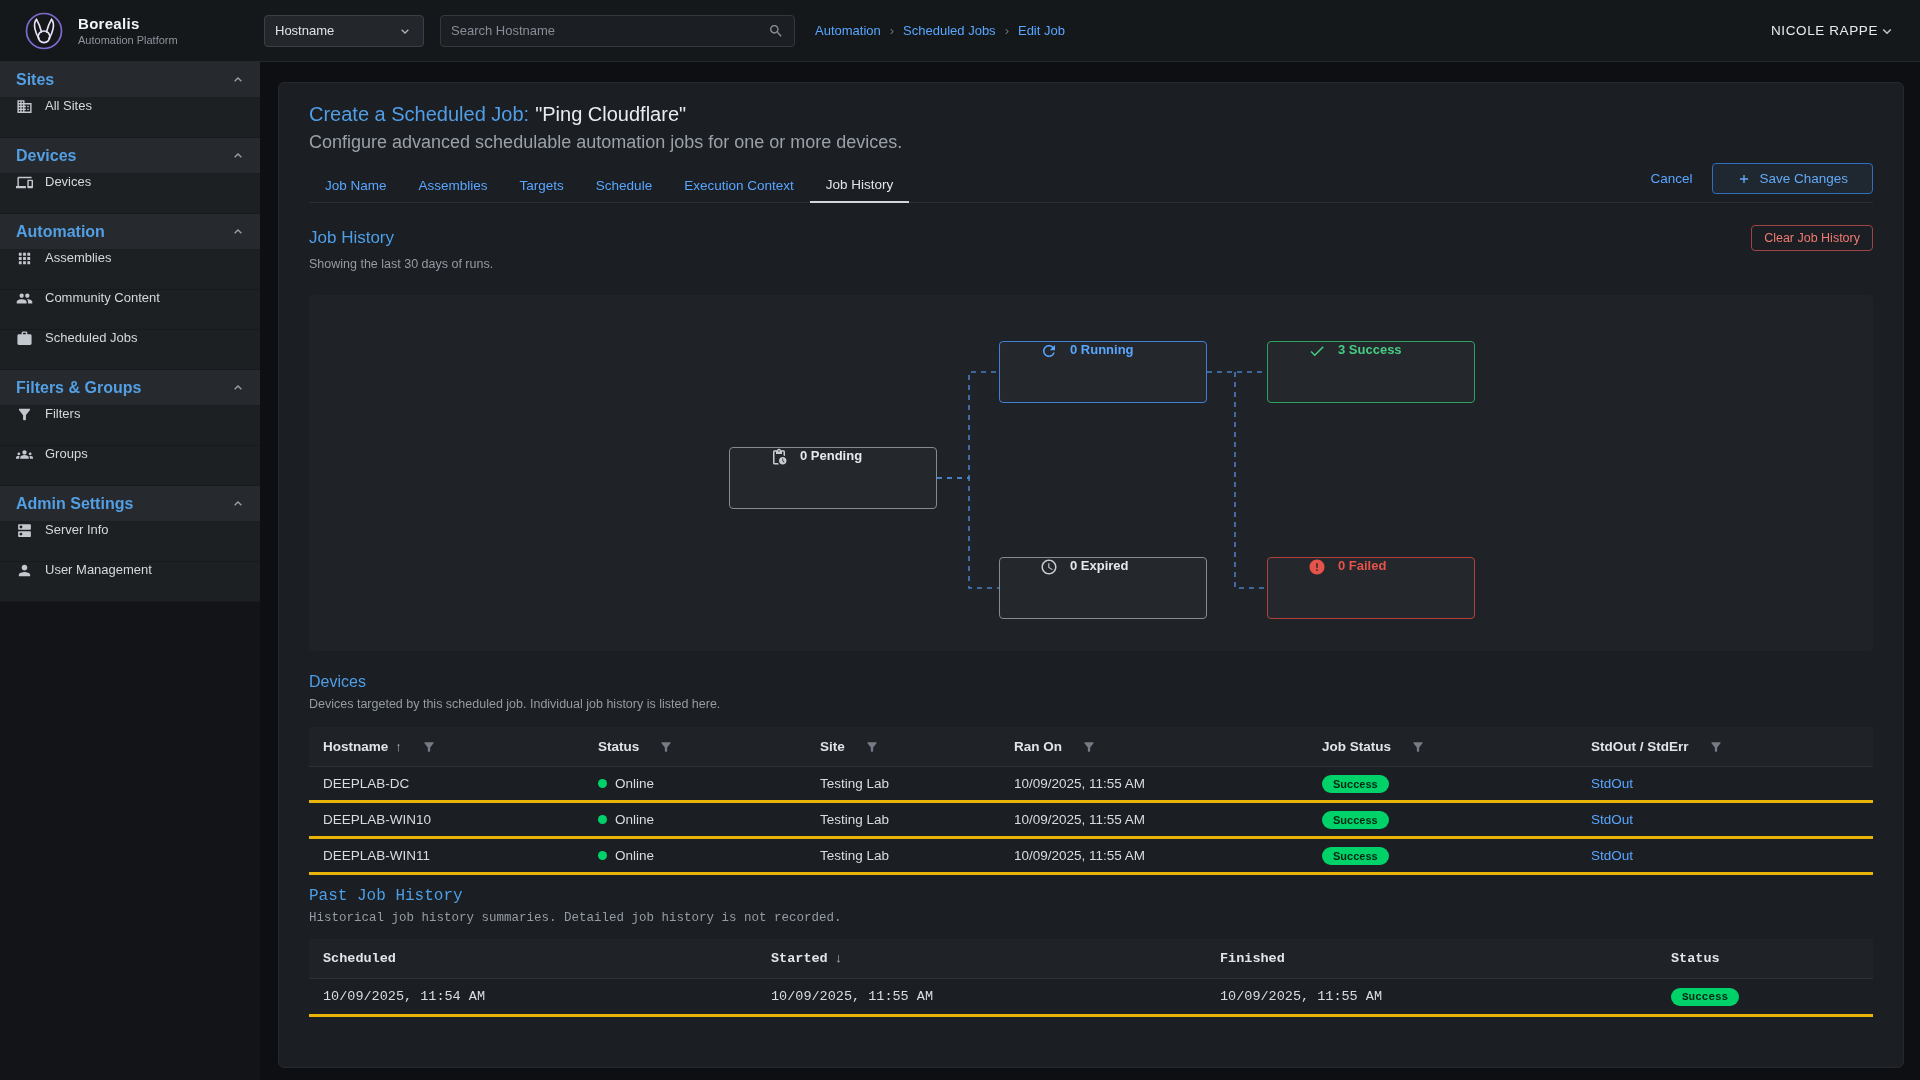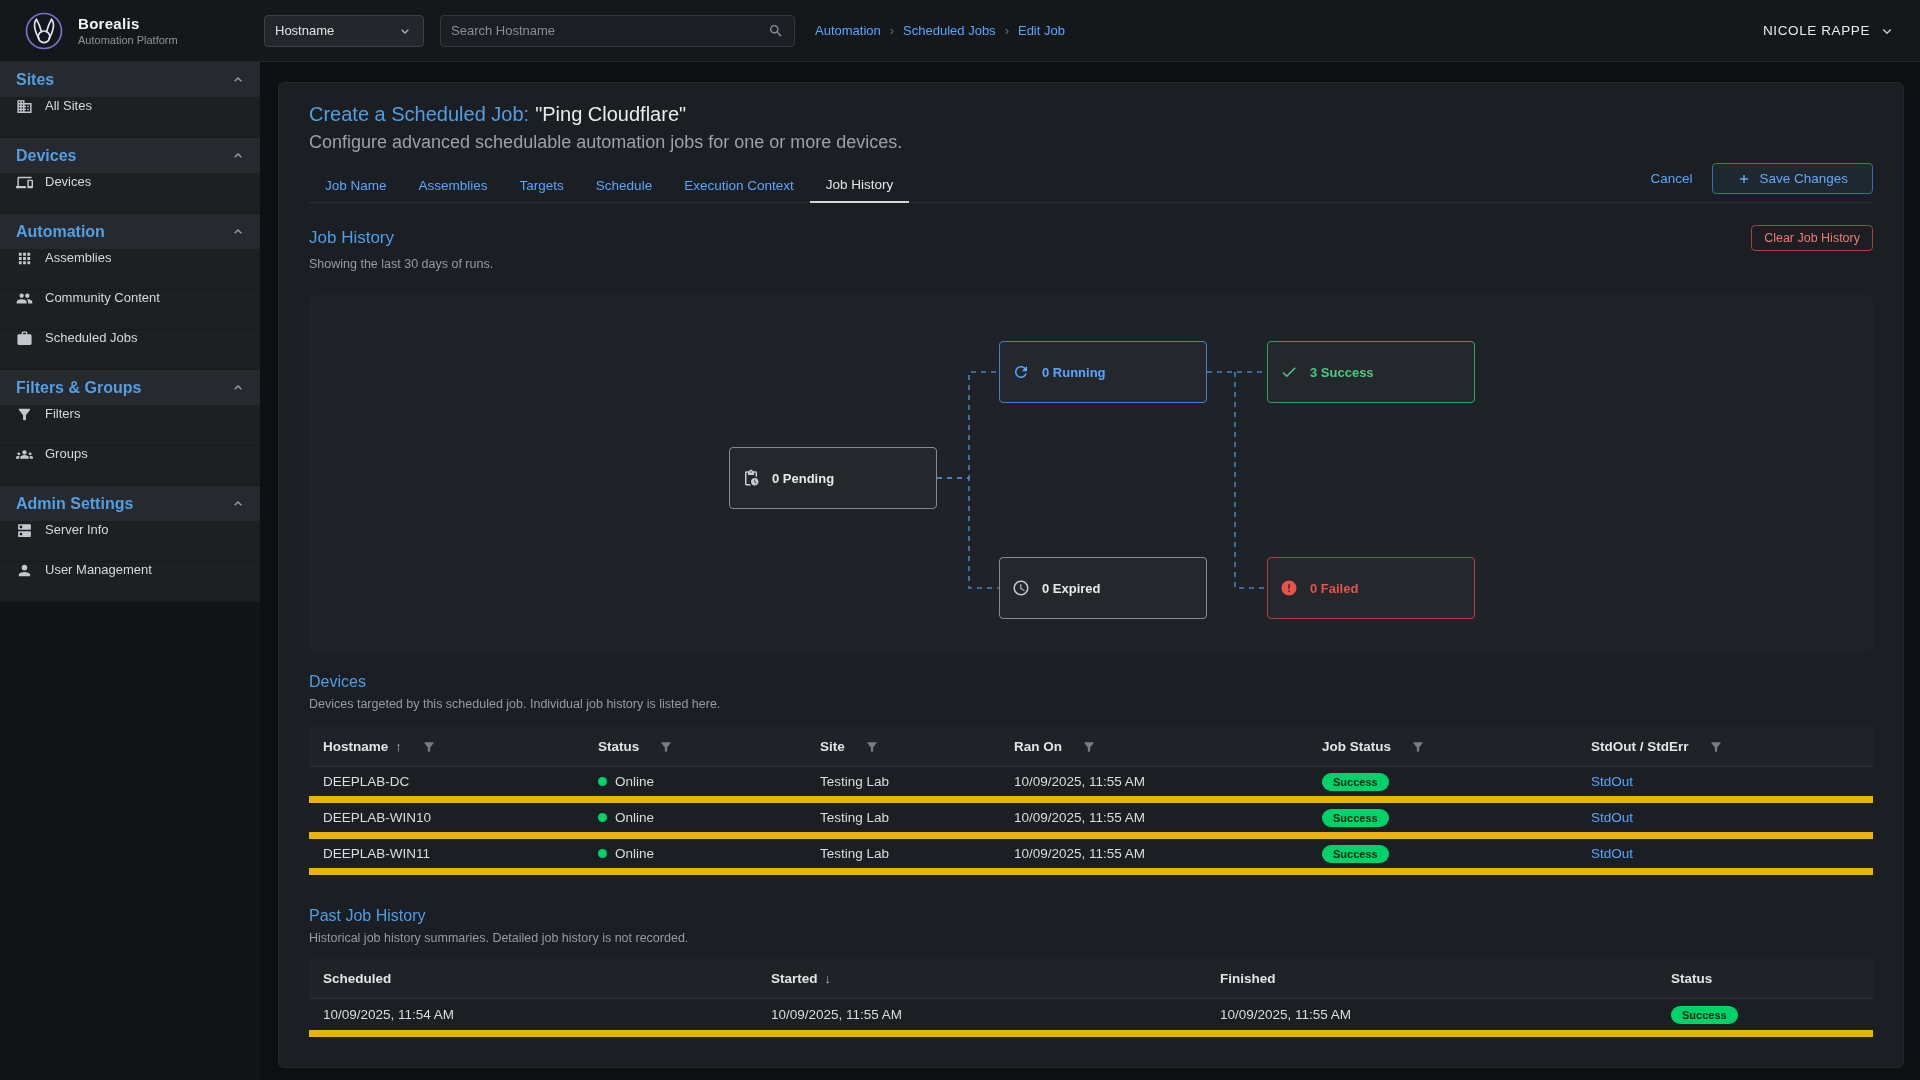--- a/index.html
+++ b/index.html
@@ -15,21 +15,21 @@
   .brand-sub { font-size:11px; color:#8d939b; margin-top:2px; }
   .hostname-select { width:160px; height:32px; background:#23262b; border:1px solid #3c4046; border-radius:4px;
     display:flex; align-items:center; justify-content:space-between; padding:0 10px; color:#dfe3e7; font-size:13px; cursor:pointer; margin-left:4px; }
   .searchbox { width:355px; height:32px; background:#1b1e22; border:1px solid #34383e; border-radius:4px;
     display:flex; align-items:center; padding:0 10px; margin-left:16px; }
   .searchbox input { flex:1; background:transparent; border:none; outline:none; color:#dfe3e7; font-size:13px; font-family:inherit; }
   .searchbox input::placeholder { color:#878e97; }
   .breadcrumb { display:flex; align-items:center; gap:9px; margin-left:20px; font-size:13px; }
   .crumb { color:#58a6ff; text-decoration:none; cursor:pointer; }
   .crumb-sep { color:#6d737b; }
-  .user-menu { margin-left:auto; display:flex; align-items:center; gap:8px; color:#e8ebee; font-size:13.5px; letter-spacing:.6px; cursor:pointer; }
+  .user-menu { margin-left:auto; display:flex; align-items:center; gap:0; color:#e8ebee; font-size:13.5px; letter-spacing:.6px; cursor:pointer; }
   .icon { display:inline-block; vertical-align:middle; }
   
   .layout { display:flex; height:1018px; }
   .sidebar { width:260px; flex:0 0 auto; background:#121417; }
   .sb-section-header { height:36px; background:#26292e; color:#539fe3; font-size:16px; font-weight:bold;
     display:flex; align-items:center; justify-content:space-between; padding:0 14px 0 16px; cursor:pointer; border-bottom:1px solid rgba(0,0,0,.25); }
   .sb-item { height:40px; background:#1d2023; color:#d4d8dc; font-size:13px;
     display:flex; align-items:flex-start; gap:12px; padding-left:16px; cursor:pointer; border-bottom:1px solid rgba(0,0,0,.18); }
   .sb-item .icon { color:#c3c8ce; }
   
@@ -50,43 +50,43 @@
   
   .section-row { display:flex; align-items:center; justify-content:space-between; margin-top:22px; }
   .section-heading { color:#4d9fe8; font-size:17px; }
   .section-sub { color:#959ca4; font-size:12.5px; margin-top:6px; }
   .clear-btn { border:1px solid #a04545; color:#ef7b73; background:transparent; border-radius:4px;
     padding:5px 12px; font-size:12.5px; cursor:pointer; font-family:inherit; }
   
   .diagram { position:relative; margin-top:24px; height:356px; background:#1f2227; border-radius:4px; }
   .diagram svg.connectors { position:absolute; left:0; top:0; }
   .fnode { position:absolute; width:208px; height:62px; background:#24272c; border:1px solid #858b93; border-radius:4px;
-    display:flex; align-items:center; gap:12px; padding-left:12px; font-weight:bold; font-size:13px; color:#e6e9ec; }
+    display:flex; gap:12px; padding-left:40px; font-weight:bold; font-size:13px; color:#e6e9ec; }
   .fnode .icon { flex:0 0 auto; }
   .fnode-pending  { left:420px; top:152px; }
   .fnode-running  { left:690px; top:46px;  border-color:#3f7fd4; color:#58a6ff; }
   .fnode-success  { left:958px; top:46px;  border-color:#2ea35f; color:#46cd82; }
   .fnode-expired  { left:690px; top:262px; }
   .fnode-failed   { left:958px; top:262px; border-color:#b4403c; color:#e5534b; }
   
   .tbl { margin-top:16px; }
   .thead, .trow { display:grid; align-items:center; }
   .devices-grid { grid-template-columns:275px 222px 194px 308px 269px 1fr; }
   .past-grid { grid-template-columns:448px 449px 451px 1fr; }
   .thead { height:40px; background:#1f2226; border-bottom:1px solid #2e3237; }
   .th { display:flex; align-items:center; padding-left:14px; color:#e1e4e8; font-weight:bold; font-size:13.5px; cursor:pointer; }
   .sort-arrow { color:#b3b9c0; margin-left:7px; font-size:13px; }
   .funnel { margin-left:20px; color:#767c85; cursor:pointer; }
-  .trow { height:36px; border-bottom:7px solid #eab308; font-size:13.5px; color:#d9dce0; }
+  .trow { height:36px; border-bottom:3px solid #eab308; font-size:13.5px; color:#d9dce0; }
   .td { padding-left:14px; display:flex; align-items:center; gap:8px; }
   .dot { width:9px; height:9px; border-radius:50%; background:#00d26a; }
   .badge { display:inline-block; background:#00d26a; color:#03280f; font-size:11px; font-weight:bold;
     padding:3px 11px; border-radius:11px; }
   .stdout-link { color:#58a6ff; cursor:pointer; }
-  .past-section { margin-top:32px; }
+  .past-section { margin-top:12px;font-family:Liberation Mono, monospace; }
 </style>
 </head>
 <body>
 
 <header class="topbar">
   <div class="brand">
     <svg class="icon" width="40" height="40" viewBox="0 0 48 48">
       <circle cx="24" cy="24" r="21" fill="none" stroke="#7e6bd0" stroke-width="2"></circle>
       <path d="M18 33c-4-6-8-17-3-23 3 5 5 11 6 15" fill="none" stroke="#e8e4f8" stroke-width="2" stroke-linecap="round"></path>
       <path d="M30 33c4-6 8-17 3-23-3 5-5 11-6 15" fill="none" stroke="#e8e4f8" stroke-width="2" stroke-linecap="round"></path>

